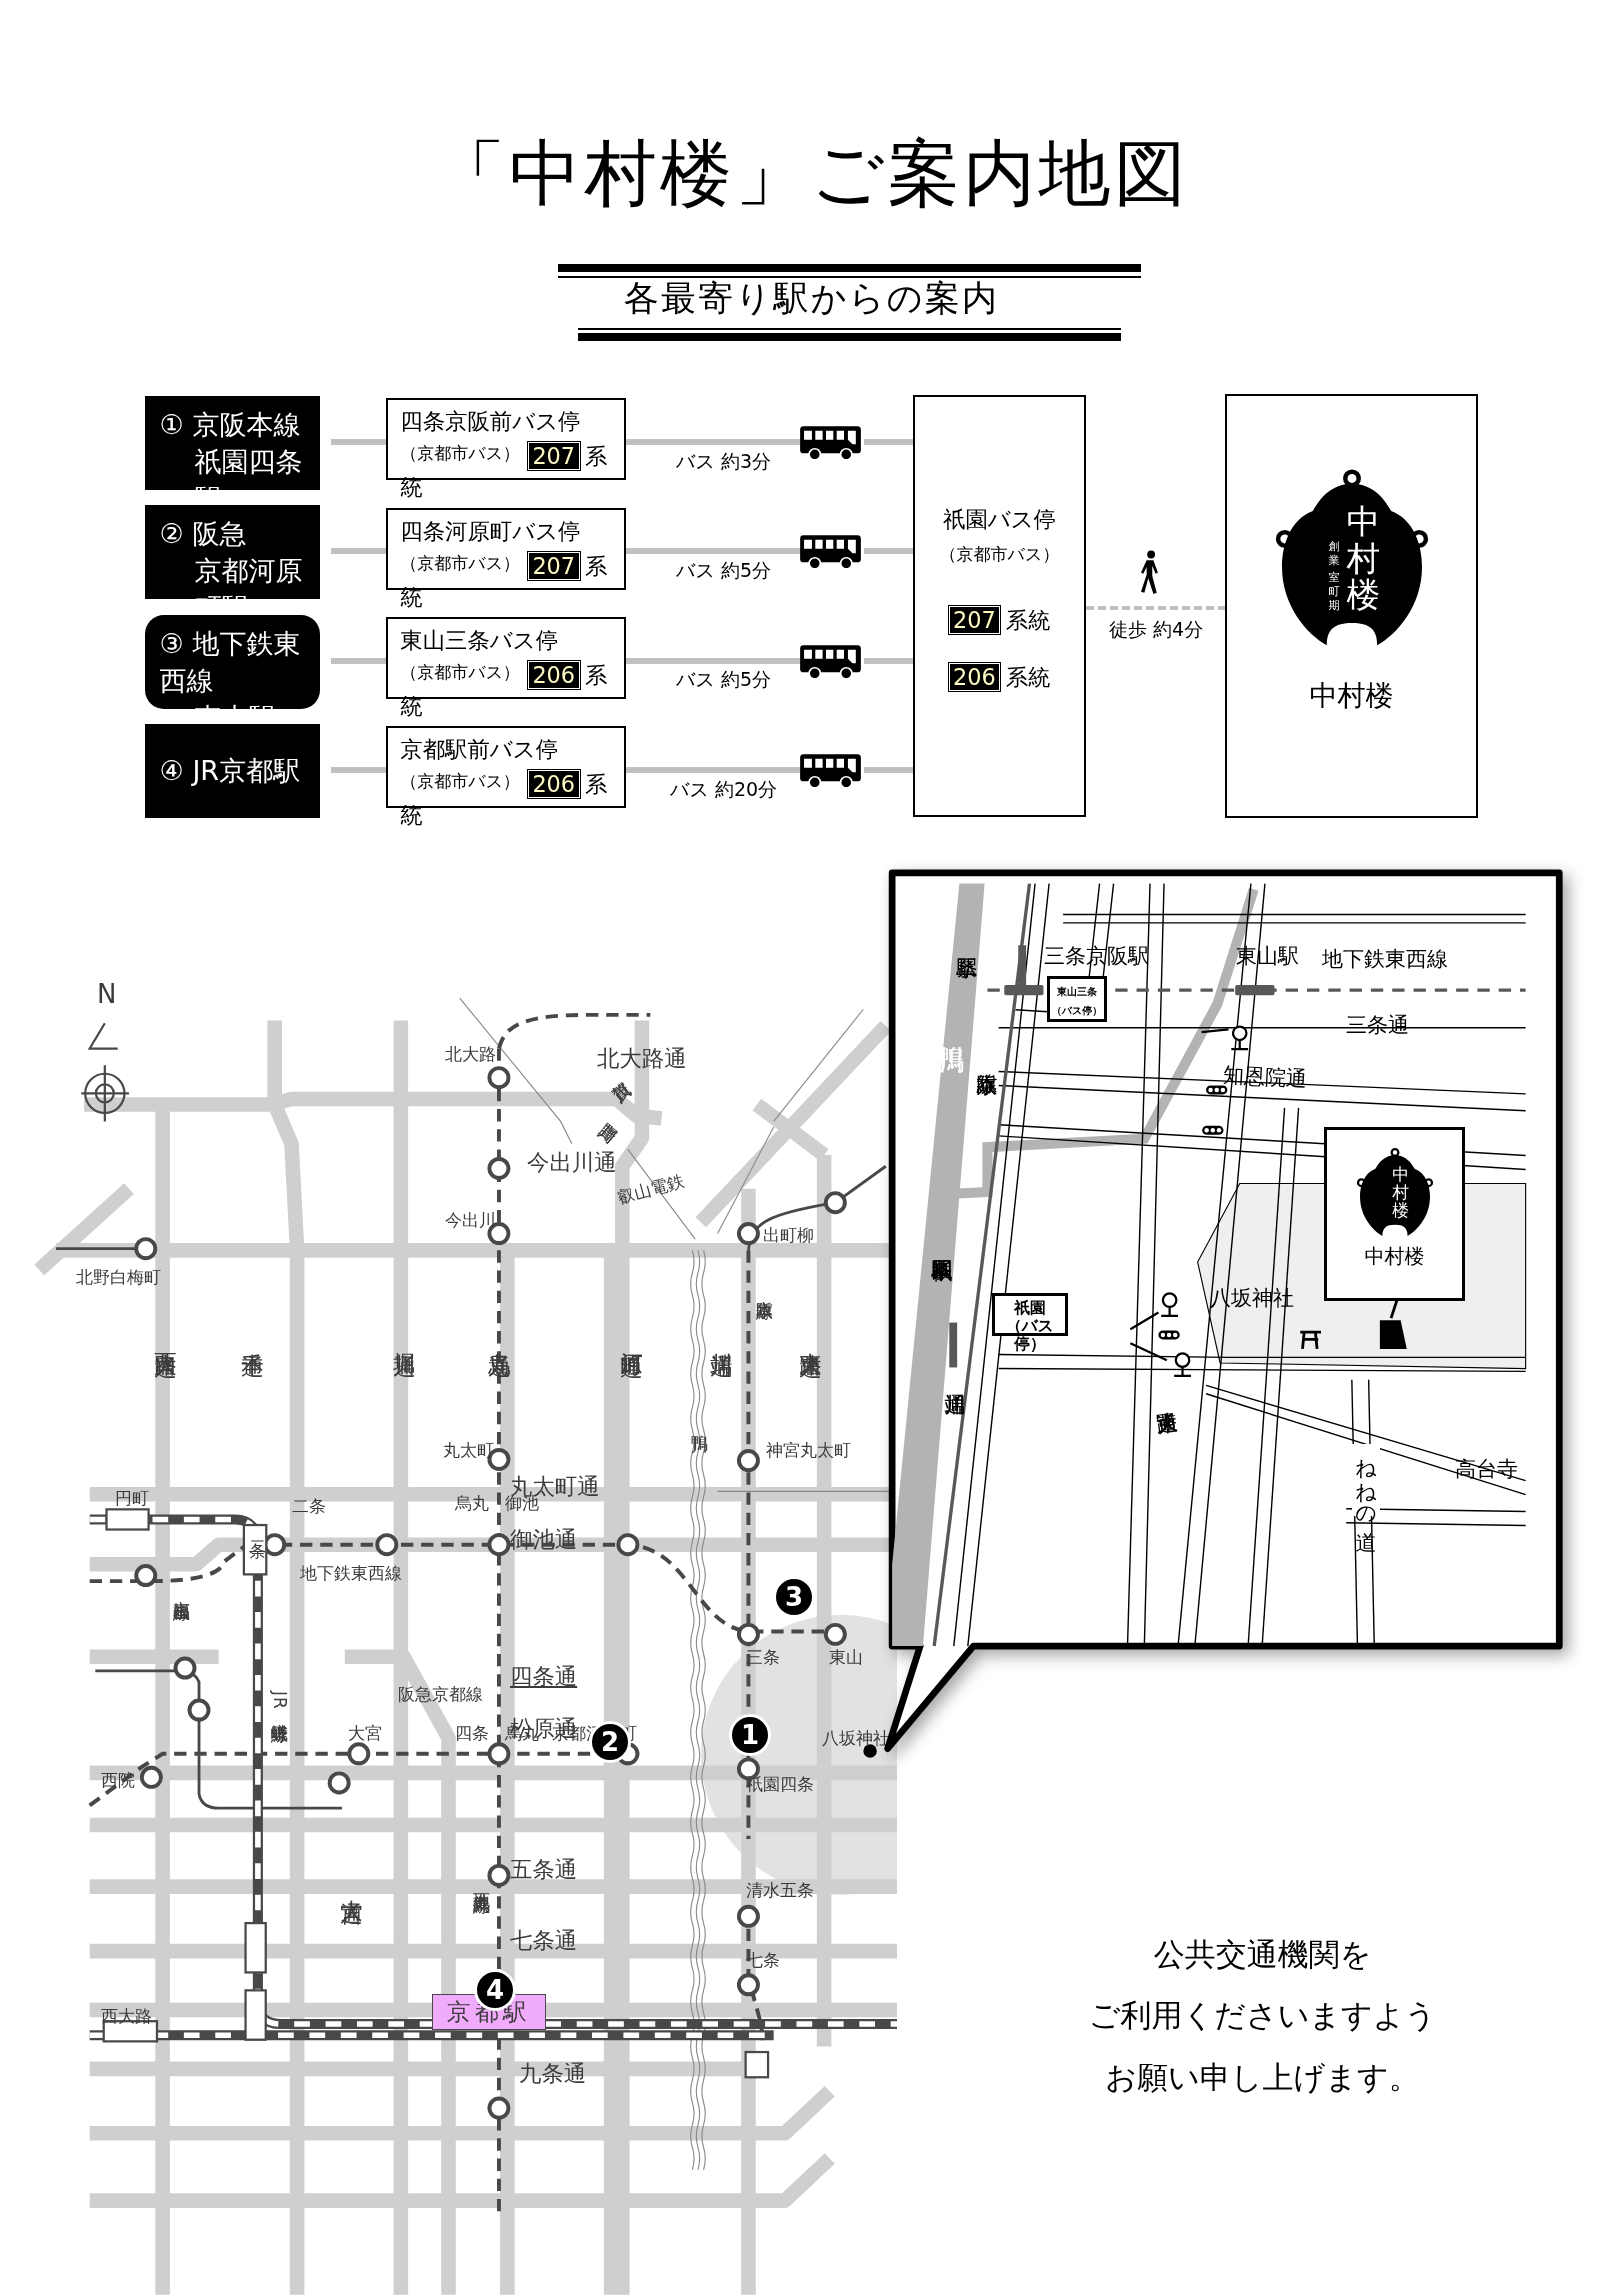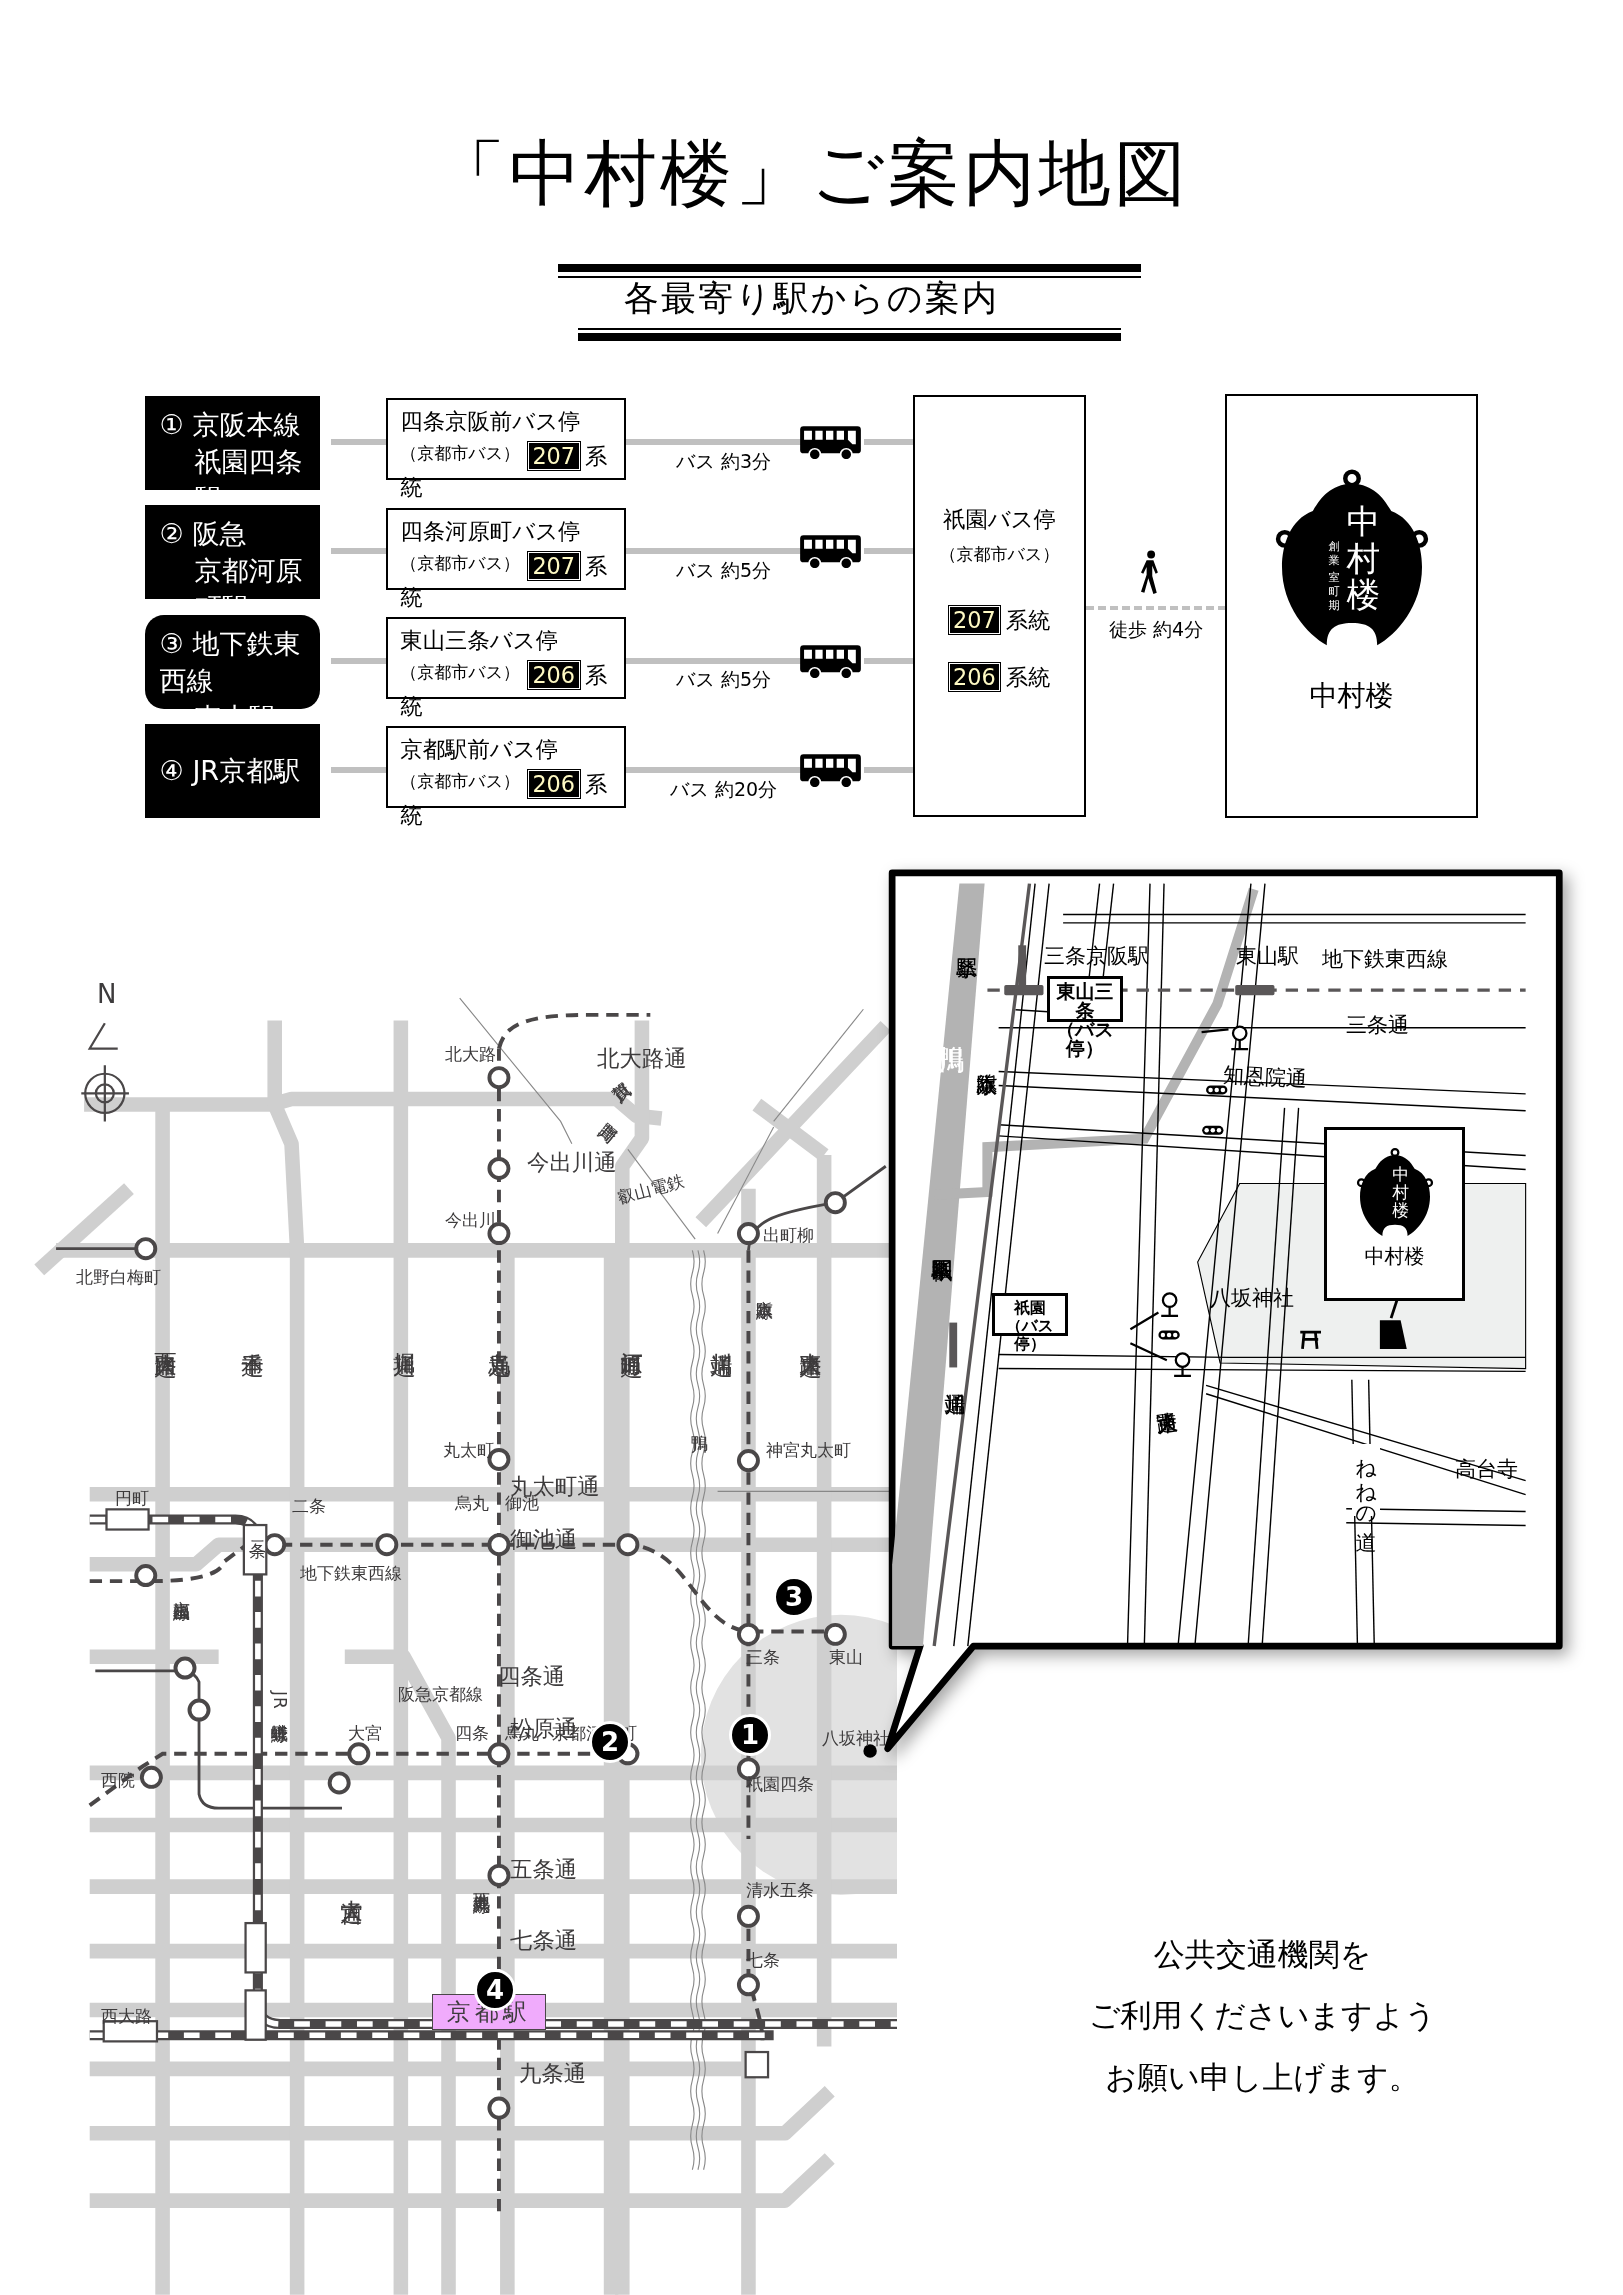--- a/index.html
+++ b/index.html
@@ -286,21 +286,21 @@
 
   <circle cx="1552" cy="3123" r="12" fill="#000"></circle>
 </svg>
 
 <div class="abs" style="left:97px;top:979px;font-size:26px;color:#3d3b3c;">N</div>
 
 <div class="mlabel big" style="left:597px;top:1043px;">北大路通</div>
 <div class="mlabel big" style="left:527px;top:1147px;">今出川通</div>
 <div class="mlabel big" style="left:510px;top:1471px;">丸太町通</div>
 <div class="mlabel big" style="left:510px;top:1524px;">御池通</div>
-<div class="mlabel big" style="left:498px;top:1661px;">四条通</div>
+<div class="mlabel big" style="left:510px;top:1661px;text-decoration:underline;">四条通</div>
 <div class="mlabel big" style="left:510px;top:1713px;">松原通</div>
 <div class="mlabel big" style="left:510px;top:1739px;top:1854px;">五条通</div>
 <div class="mlabel big" style="left:510px;top:1925px;">七条通</div>
 <div class="mlabel big" style="left:519px;top:2058px;">九条通</div>
 
 <div class="vlabel" style="left:151px;top:1335px;">西大路通</div>
 <div class="vlabel" style="left:238px;top:1335px;">千本通</div>
 <div class="vlabel" style="left:390px;top:1335px;">堀川通</div>
 <div class="vlabel" style="left:485px;top:1335px;">烏丸通</div>
 <div class="vlabel" style="left:617px;top:1335px;">河原町通</div>
@@ -435,21 +435,21 @@
 <div class="ilabel" style="left:1322px;top:945px;">地下鉄東西線</div>
 <div class="ivlabel" style="left:953px;top:942px;background:#fff;">三条駅</div>
 <div class="ivlabel" style="left:928px;top:1244px;background:#fff;">祇園四条駅</div>
 <div class="ivlabel" style="left:931px;top:1024px;color:#fff;font-size:28px;">鴨川</div>
 <div class="ivlabel" style="left:973px;top:1057px;">京阪本線</div>
 <div class="ilabel" style="left:1346px;top:977px;margin-top:34px;">三条通</div>
 <div class="ilabel" style="left:1223px;top:1063px;transform:rotate(3deg);">知恩院通</div>
 <div class="ivlabel" style="left:941px;top:1377px;">川端通</div>
 <div class="ivlabel" style="left:1149px;top:1396px;transform:rotate(-8deg);">東大路通</div>
 <div class="ivlabel" style="left:1352px;top:1444px;background:#fff;">ねねの道</div>
-<div class="ibox" style="left:1047px;top:976px;width:76px;height:46px;font-size:19px;line-height:19px;padding-top:2.8px;">
+<div class="ibox" style="left:1047px;top:976px;width:60px;height:46px;font-size:10px;line-height:19px;padding-top:2.8px;">
   <div>東山三条</div>
   <div>（バス停）</div>
 </div>
 <div class="ibox" style="left:992px;top:1293px;width:76px;height:43px;font-size:15.7px;line-height:18px;padding-top:2.8px;">
   <div>祇園</div>
   <div>（バス停）</div>
 </div>
 <div class="ilabel" style="left:1210px;top:1284px;">八坂神社</div>
 <div class="ilabel" style="left:1455px;top:1455px;">高台寺</div>
 

